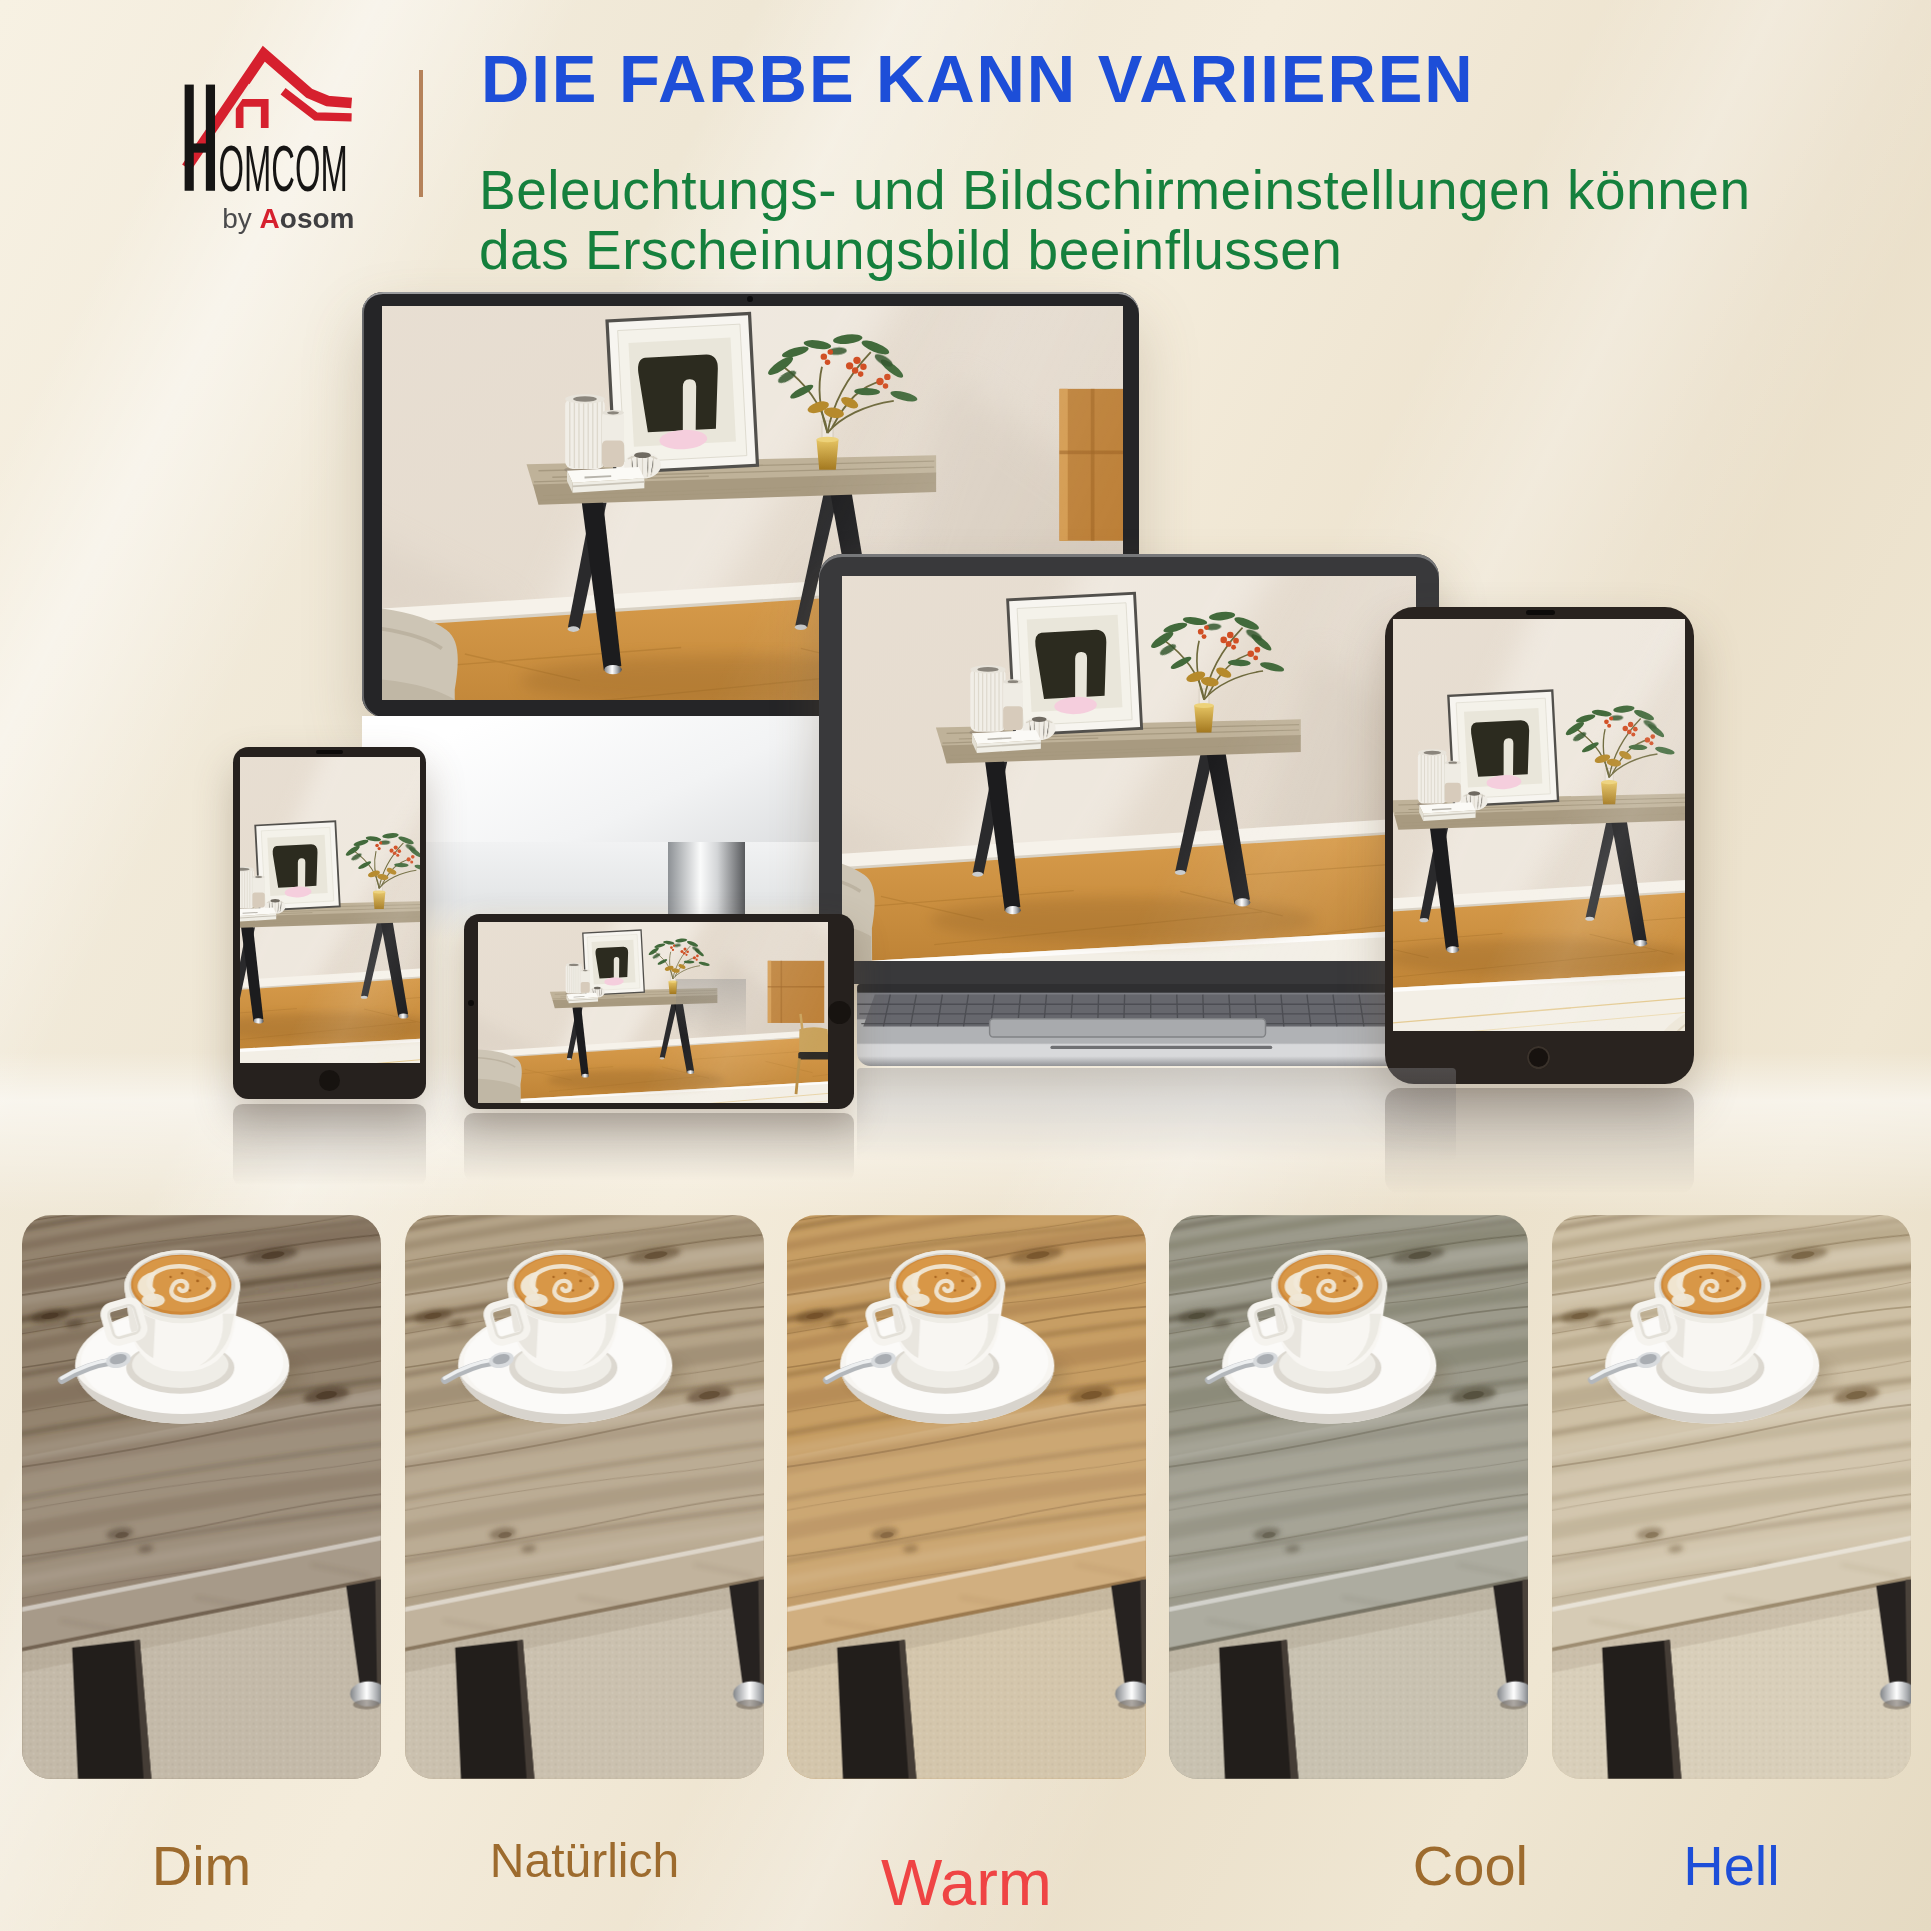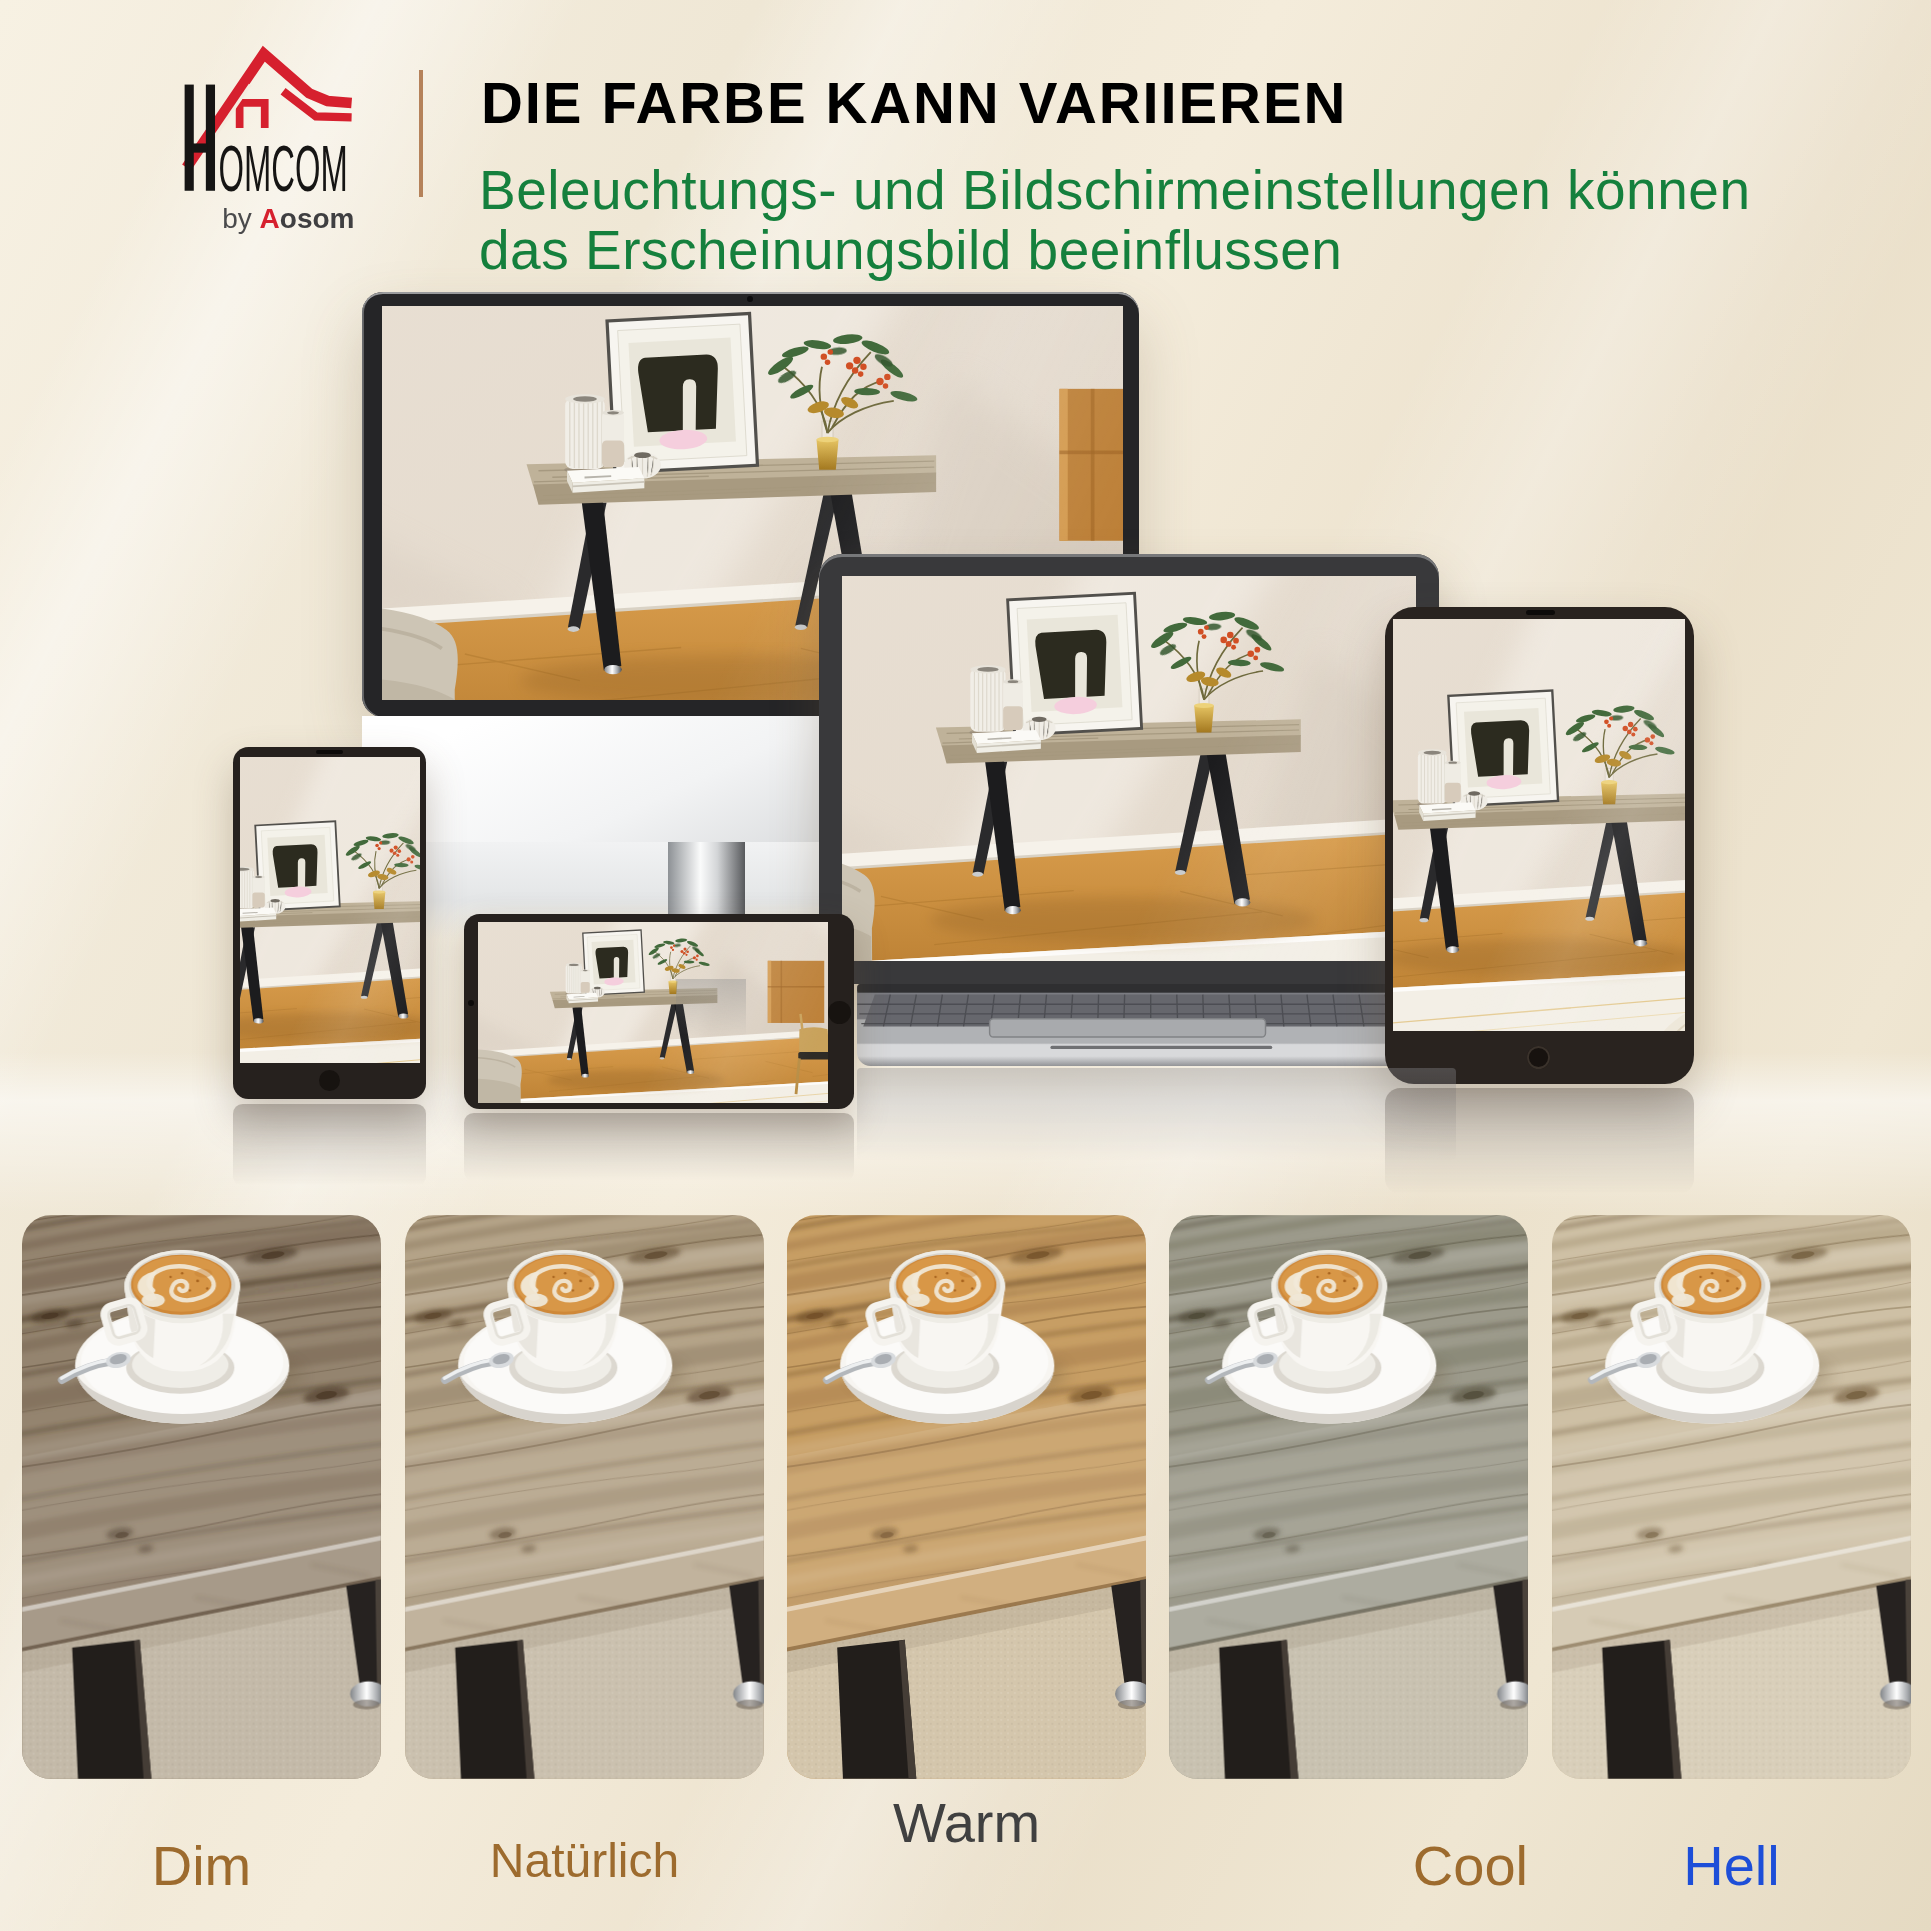--- a/index.html
+++ b/index.html
@@ -367,21 +367,21 @@
     <rect x="33" y="45" width="9.5" height="110"></rect>
     <rect x="18" y="106" width="17" height="9.5"></rect>
     <text x="46" y="155" font-size="67" font-weight="400" font-family="Liberation Sans" textLength="134" lengthAdjust="spacingAndGlyphs">OMCOM</text>
   </g>
 
   <text x="50" y="194" font-size="29" font-weight="400" fill="#4a4a4c" font-family="Liberation Sans">by <tspan font-weight="700" fill="#d6202e">A</tspan><tspan font-weight="700" fill="#3f3f41">osom</tspan></text>
 </svg>
 
 <div class="abs" style="left:419px;top:70px;width:3.9px;height:127px;background:#b5825a"></div>
 
-<div class="abs" style="left:481px;top:69px;font-size:58px;font-weight:700;letter-spacing:1.9px;color:#000000;white-space:nowrap">DIE FARBE KANN VARIIEREN</div>
+<div class="abs" style="left:481px;top:40px;font-size:67px;font-weight:700;letter-spacing:1.9px;color:#1d4ed8;white-space:nowrap">DIE FARBE KANN VARIIEREN</div>
 
 <div class="abs" style="left:479px;top:160px;font-size:55px;font-weight:400;letter-spacing:0.5px;color:#15803d;line-height:60px;white-space:nowrap">Beleuchtungs- und Bildschirmeinstellungen können<br>das Erscheinungsbild beeinflussen</div>
 
 <div class="abs" style="left:362px;top:292px;width:777px;height:425px;background:#252527;border-radius:21px;box-shadow:inset 0 1.9px 0 #9a9b9d, inset 1.9px 0 0 #6a6b6d, 0 29px 58px rgba(120,100,70,.25)"></div>
 
 <div class="abs" style="left:382px;top:306px;width:741px;height:394px;overflow:hidden">
   <svg width="741" height="394" viewBox="-10 -14 1610 856" preserveAspectRatio="none">
       <use href="#scene"></use>
     </svg>
   <div class="abs" style="inset:0;background:linear-gradient(115deg,rgba(255,255,255,0) 55%,rgba(255,255,255,.10) 70%,rgba(255,255,255,0) 92%)"></div>
@@ -506,16 +506,16 @@
 </div>
 
 <div class="abs" style="left:1552px;top:1215px;width:359px;height:564px;border-radius:29px;overflow:hidden">
   <svg width="359" height="564" style="--w0:#cec0a5;--w1:#ab9b7c;--w2:#715b3b;--c0:#d9cfba" viewBox="0 0 372 584">
       <use href="#swatch"></use>
     </svg>
 </div>
 
 <div class="abs" style="left:22px;top:1833px;width:359px;text-align:center;font-size:56px;color:#9d6b2e">Dim</div>
 <div class="abs" style="left:405px;top:1833px;width:359px;text-align:center;font-size:48px;color:#9d6b2e">Natürlich</div>
-<div class="abs" style="left:787px;top:1790px;width:359px;text-align:center;font-size:56px;color:#404040">Warm</div>
+<div class="abs" style="left:787px;top:1845px;width:359px;text-align:center;font-size:65px;color:#ef4444">Warm</div>
 <div class="abs" style="left:1169px;top:1833px;width:359px;text-align:right;font-size:56px;color:#9d6b2e">Cool</div>
 <div class="abs" style="left:1552px;top:1833px;width:359px;text-align:center;font-size:56px;color:#1d4ed8">Hell</div>
 
 
 </body></html>

